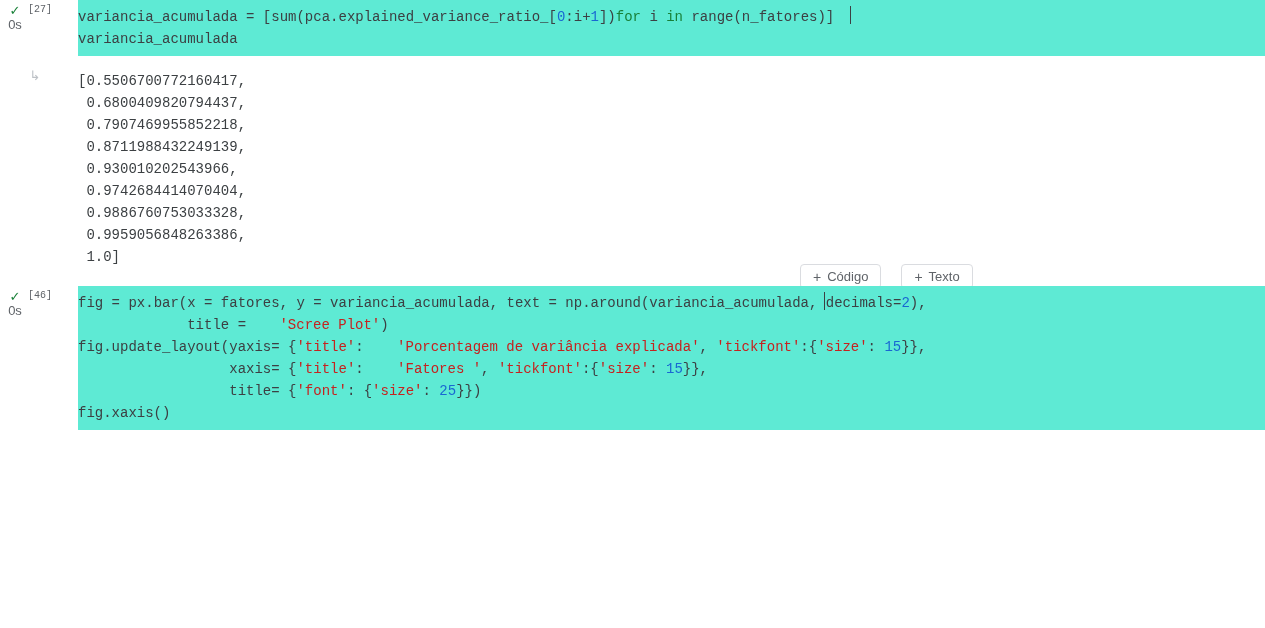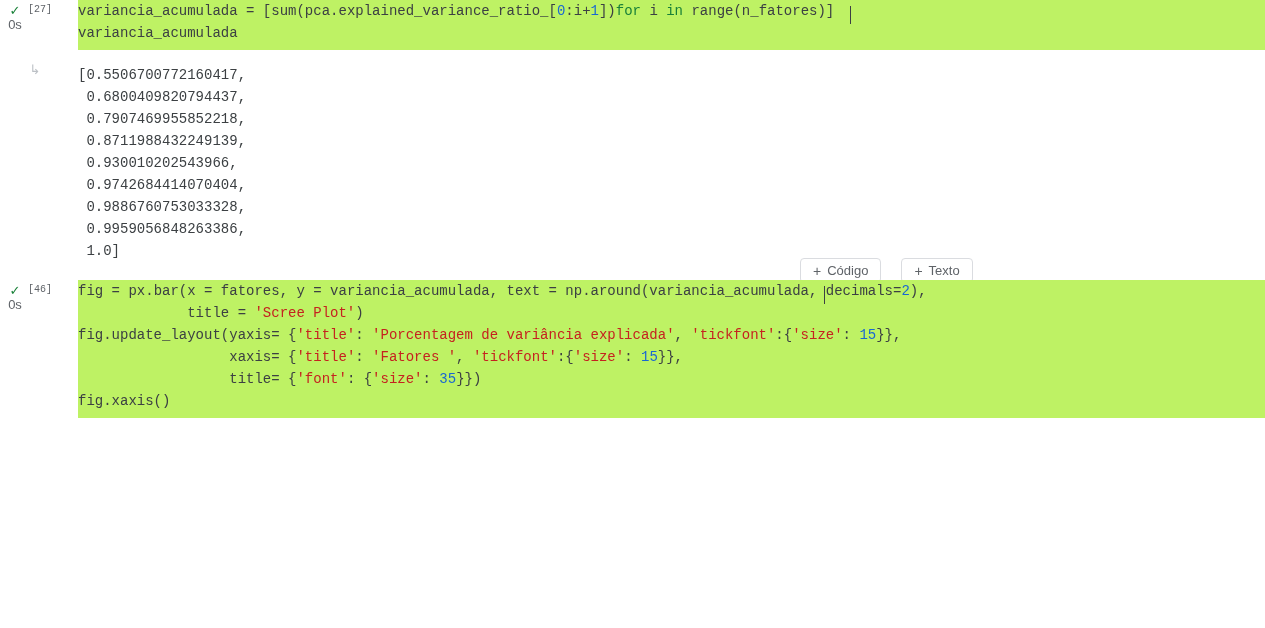--- a/index.html
+++ b/index.html
@@ -54,22 +54,22 @@
   }
   .out-arrow {
     width: 18px;
     display:flex;
     justify-content:center;
     color:#bdc1c6;
     font-size:13px;
   }
   .code-area {
     flex: 1;
-    padding: 0 12px 6px 0;
-    background: #bef264;
+    padding: 6px 12px 6px 0;
+    background: #5eead4;
     font-family: Consolas, "Courier New", monospace;
     font-size: 14px;
     line-height: 22px;
     white-space: pre;
     overflow: hidden;
     position: relative;
   }
   .output-area {
     flex: 1;
     padding: 6px 12px 6px 0;
@@ -84,21 +84,21 @@
     width:1px;
     height:18px;
     background:#3c4043;
   }
   
   .c-text { color:#3c4043; }
   .c-op   { color:#3c4043; }
   .c-kw   { color:#188038; } 
   .c-call { color:#3c4043; }
   .c-num  { color:#1967d2; }
-  .c-str  { color:#c5221f; }
+  .c-str  { color:#c5221f;margin-left:25px; }
   .c-dictkey { color:#c5221f; }
   
   .insert-bar {
     position: relative;
     height: 12px;
     width: 100%;
   }
   .insert-buttons {
     position: absolute;
     left: 800px;
@@ -172,15 +172,15 @@
     <div class="status-col">
       <span class="check-icon">✓</span>
       <span class="timing">0s</span>
     </div>
     <span class="bracket">[46]</span>
   </div>
   <div class="code-area"><span class="c-text">fig </span><span class="c-op">= </span><span class="c-text">px.bar(x </span><span class="c-op">= </span><span class="c-text">fatores, y </span><span class="c-op">= </span><span class="c-text">variancia_acumulada, text </span><span class="c-op">= </span><span class="c-text">np.around(variancia_acumulada, decimals</span><span class="c-op">=</span><span class="c-num">2</span><span class="c-text">),</span>
 <span>             </span><span class="c-text">title </span><span class="c-op">= </span><span class="c-str">'Scree Plot'</span><span class="c-op">)</span>
 <span class="c-text">fig.update_layout(yaxis</span><span class="c-op">= </span><span class="c-op">{</span><span class="c-dictkey">'title'</span><span class="c-op">: </span><span class="c-str">'Porcentagem de variância explicada'</span><span class="c-op">, </span><span class="c-dictkey">'tickfont'</span><span class="c-op">:{</span><span class="c-dictkey">'size'</span><span class="c-op">: </span><span class="c-num">15</span><span class="c-op">}},</span>
 <span>                  </span><span class="c-text">xaxis</span><span class="c-op">= </span><span class="c-op">{</span><span class="c-dictkey">'title'</span><span class="c-op">: </span><span class="c-str">'Fatores '</span><span class="c-op">, </span><span class="c-dictkey">'tickfont'</span><span class="c-op">:{</span><span class="c-dictkey">'size'</span><span class="c-op">: </span><span class="c-num">15</span><span class="c-op">}},</span>
-<span>                  </span><span class="c-text">title</span><span class="c-op">= </span><span class="c-op">{</span><span class="c-dictkey">'font'</span><span class="c-op">: {</span><span class="c-dictkey">'size'</span><span class="c-op">: </span><span class="c-num">35</span><span class="c-op">}})</span>
+<span>                  </span><span class="c-text">title</span><span class="c-op">= </span><span class="c-op">{</span><span class="c-dictkey">'font'</span><span class="c-op">: {</span><span class="c-dictkey">'size'</span><span class="c-op">: </span><span class="c-num">25</span><span class="c-op">}})</span>
 <span class="c-text">fig.xaxis()</span><span class="cursor-bar" style="left:746px; top:6px;"></span></div>
 </div>
 
 </body></html>

